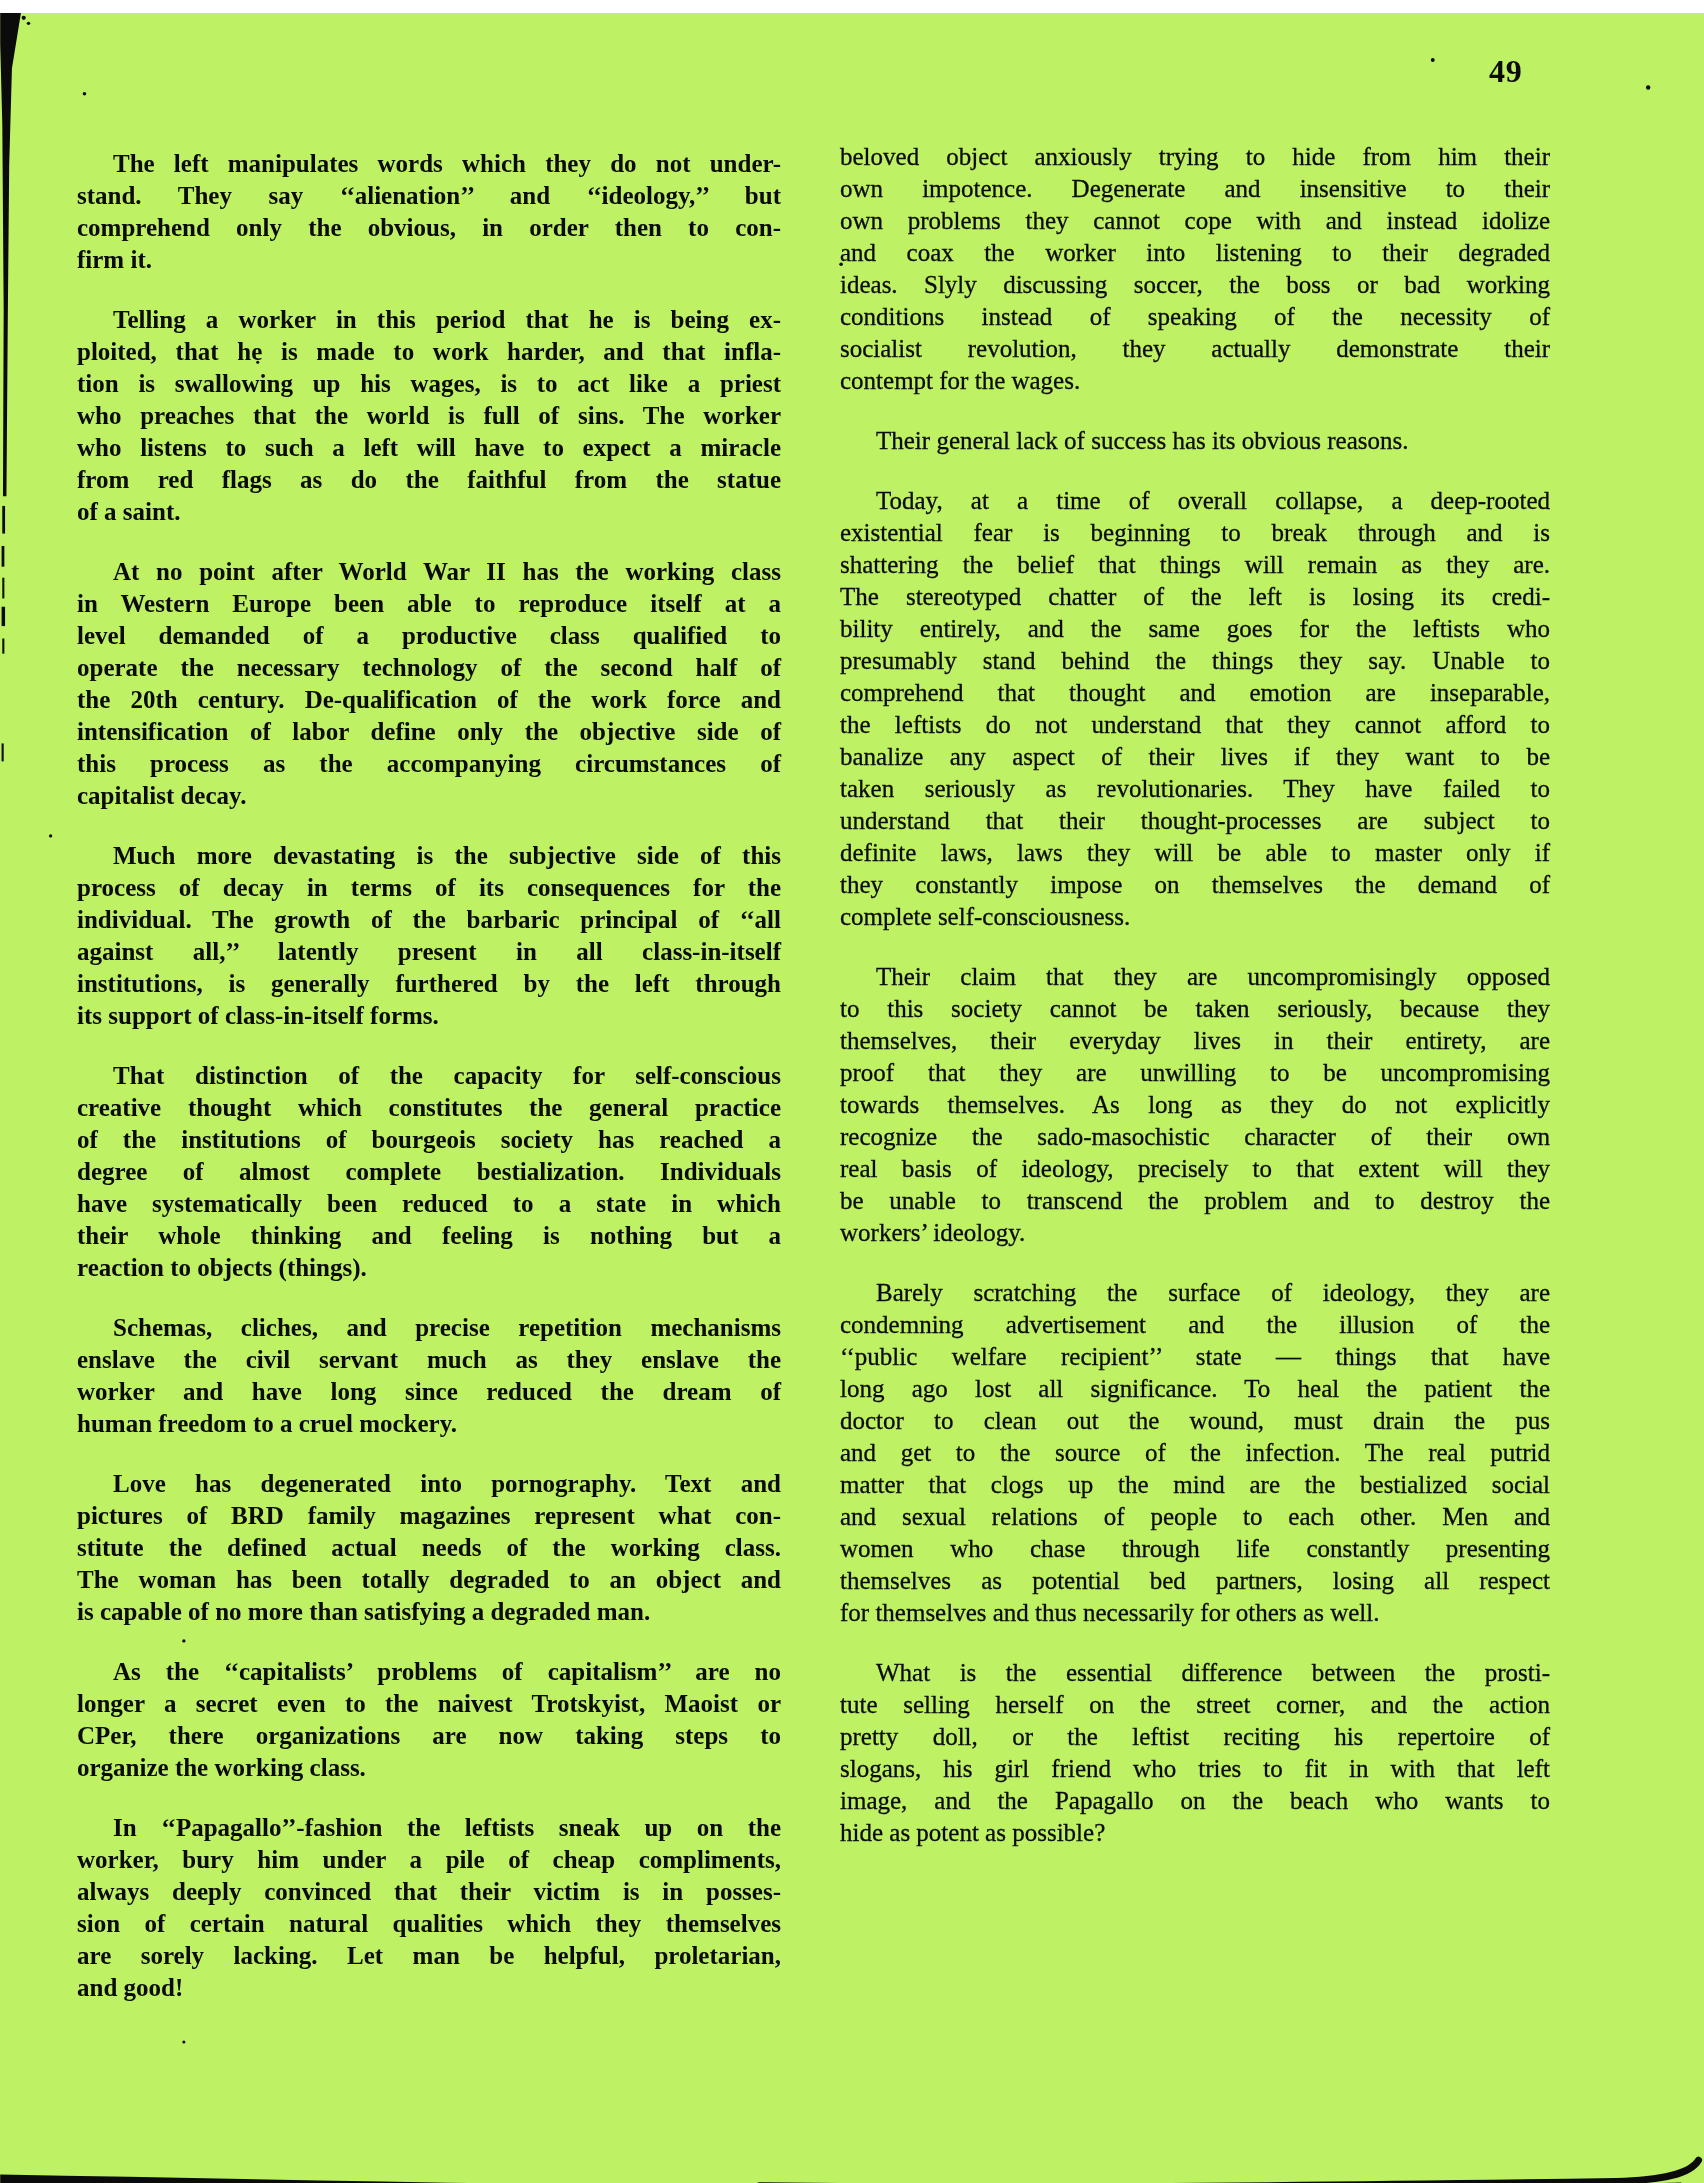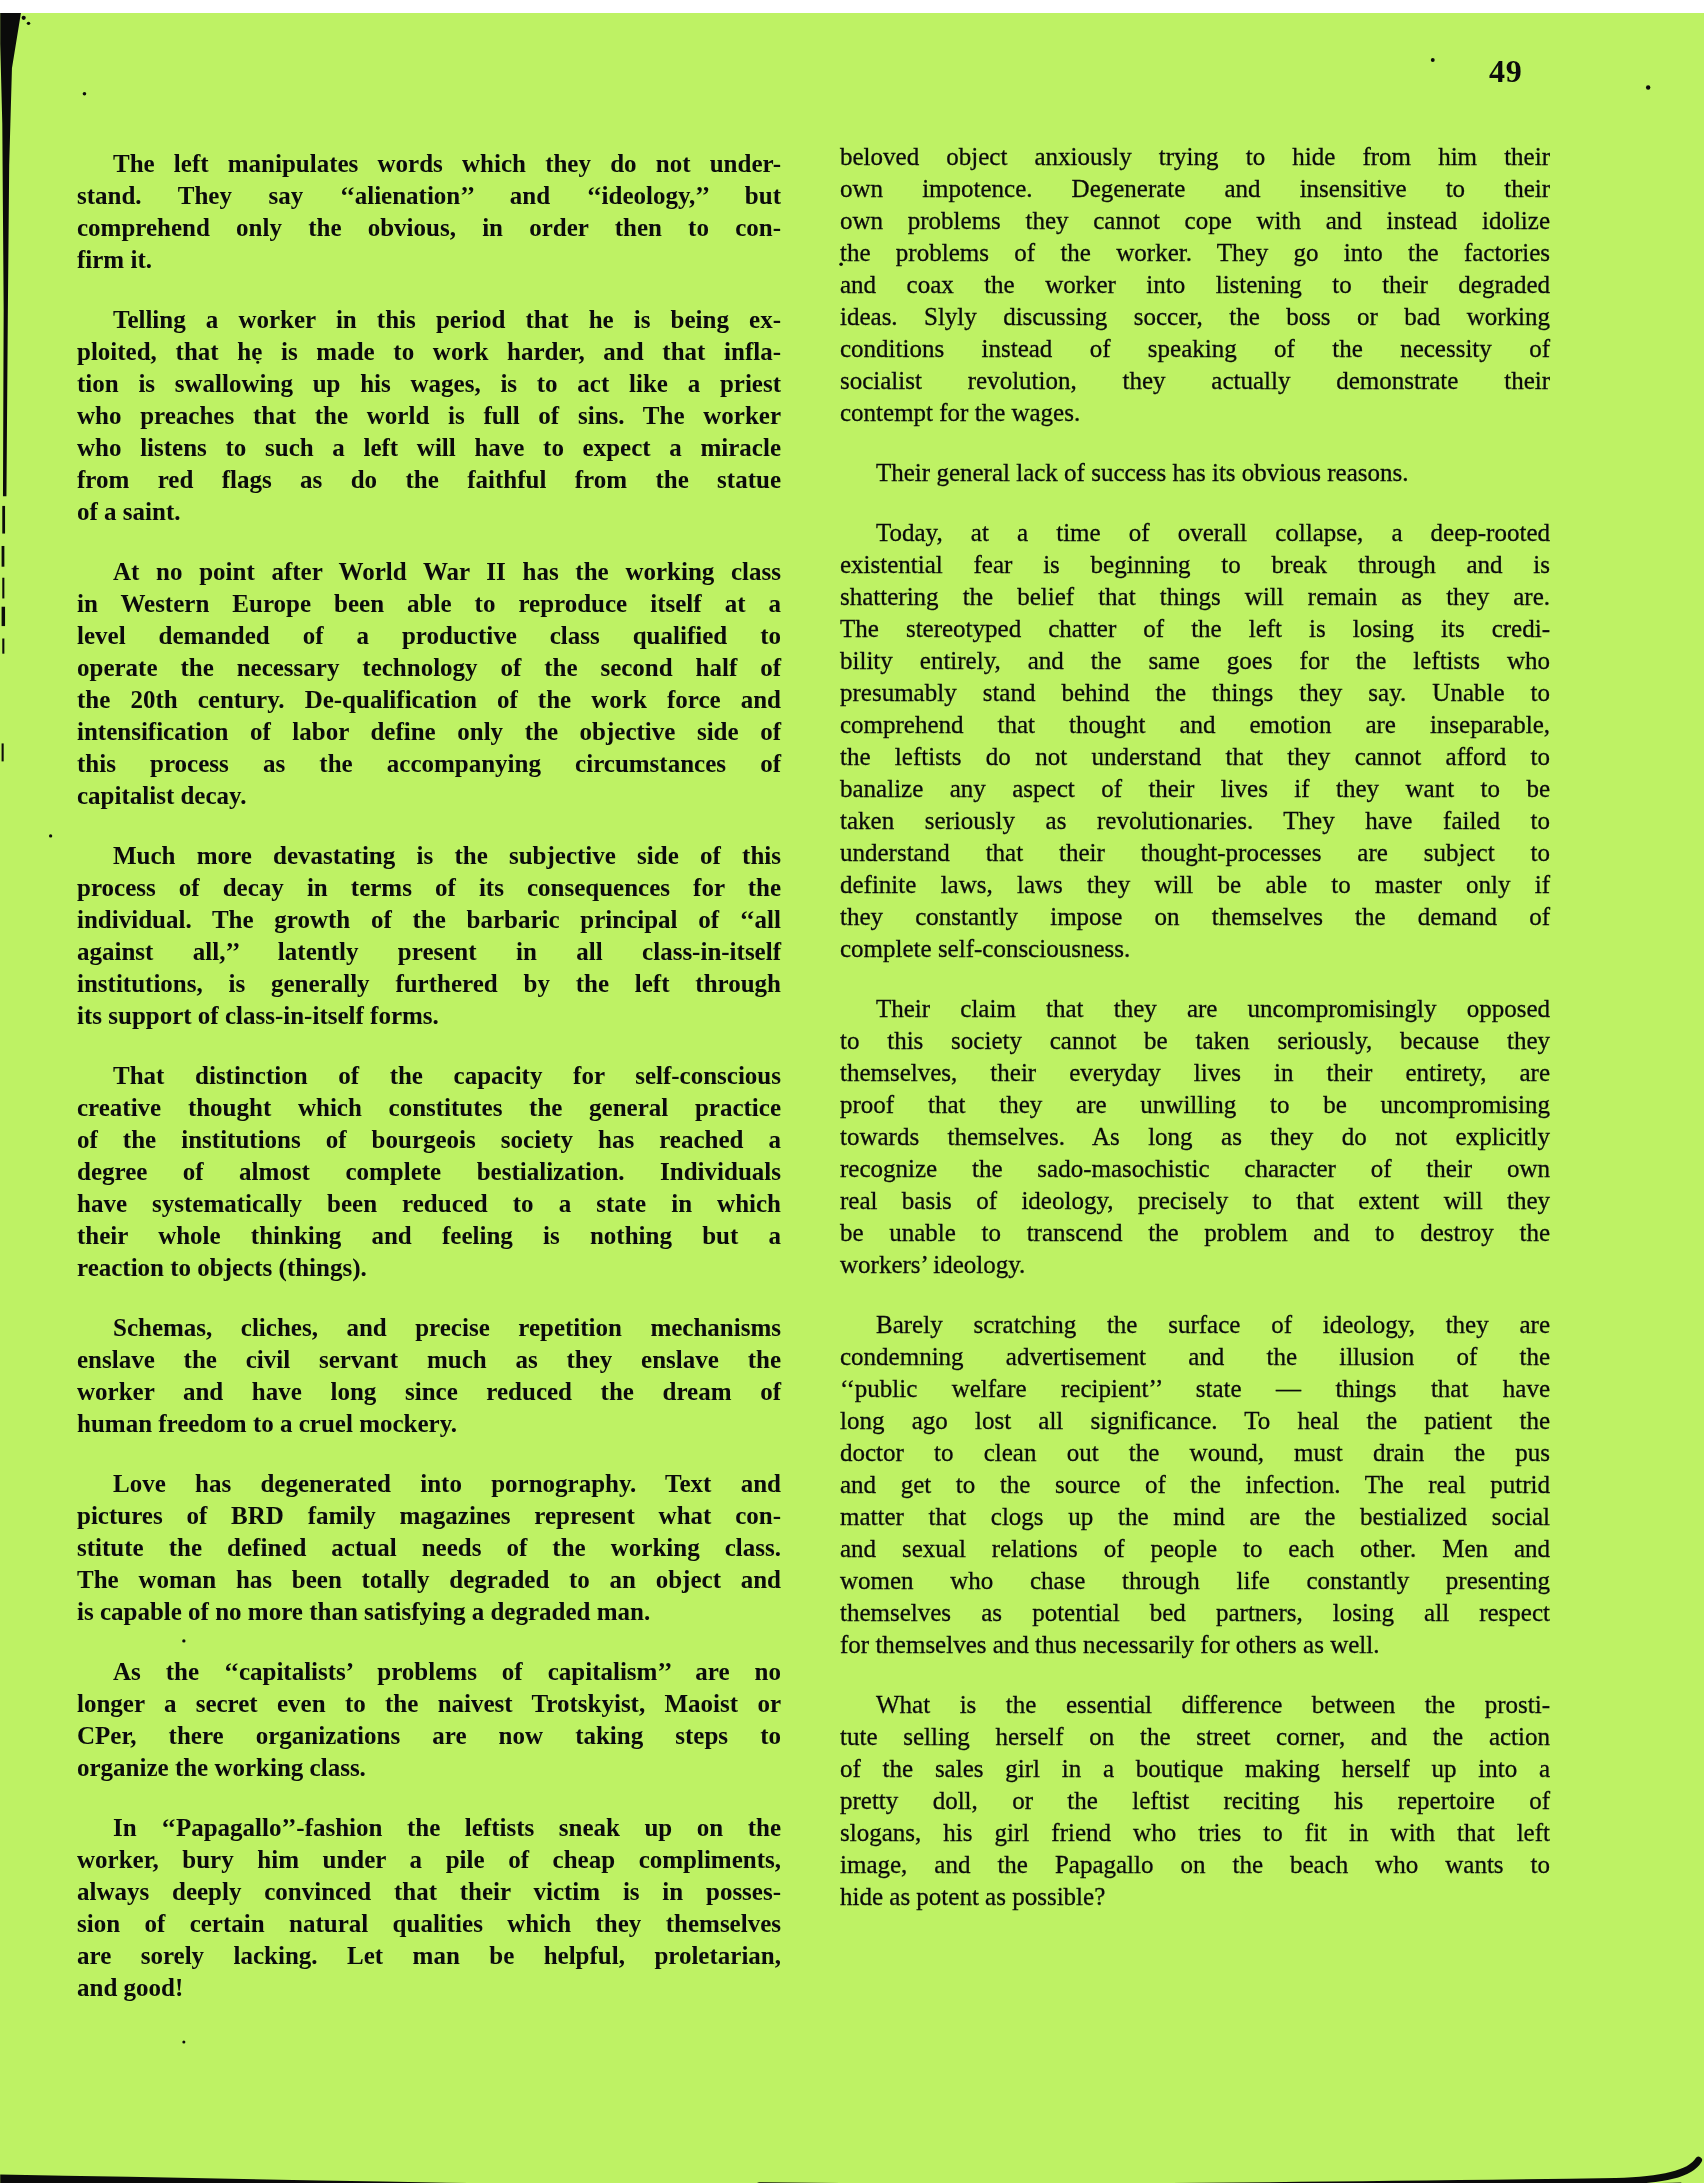--- a/index.html
+++ b/index.html
@@ -140,21 +140,20 @@
         <div class="line">are sorely lacking. Let man be helpful, proletarian,</div>
         <div class="line last">and good!</div>
       </div>
     </div>
 
   <div id="col-right" class="column">
       <div class="para">
         <div class="line">beloved object anxiously trying to hide from him their</div>
         <div class="line">own impotence. Degenerate and insensitive to their</div>
         <div class="line">own problems they cannot cope with and instead idolize</div>
-        <div class="line">the problems of the worker. They go into the factories</div>
         <div class="line">and coax the worker into listening to their degraded</div>
         <div class="line">ideas. Slyly discussing soccer, the boss or bad working</div>
         <div class="line">conditions instead of speaking of the necessity of</div>
         <div class="line">socialist revolution, they actually demonstrate their</div>
         <div class="line last">contempt for the wages.</div>
       </div>
       <div class="para">
         <div class="line first last">Their general lack of success has its obvious reasons.</div>
       </div>
       <div class="para">
@@ -193,21 +192,20 @@
         <div class="line">and get to the source of the infection. The real putrid</div>
         <div class="line">matter that clogs up the mind are the bestialized social</div>
         <div class="line">and sexual relations of people to each other. Men and</div>
         <div class="line">women who chase through life constantly presenting</div>
         <div class="line">themselves as potential bed partners, losing all respect</div>
         <div class="line last">for themselves and thus necessarily for others as well.</div>
       </div>
       <div class="para">
         <div class="line first">What is the essential difference between the prosti-</div>
         <div class="line">tute selling herself on the street corner, and the action</div>
-        <div class="line">of the sales girl in a boutique making herself up into a</div>
         <div class="line">pretty doll, or the leftist reciting his repertoire of</div>
         <div class="line">slogans, his girl friend who tries to fit in with that left</div>
         <div class="line">image, and the Papagallo on the beach who wants to</div>
         <div class="line last">hide as potent as possible?</div>
       </div>
     </div>
 
   <svg id="artifacts" viewBox="0 0 2469 3162" xmlns="http://www.w3.org/2000/svg" aria-hidden="true">
 
     <polygon fill="#0b0b0b" points="0,0 30,0 17,80 13,220 11,440 9,700 4,700 5,430 3,160 0,45"></polygon>

